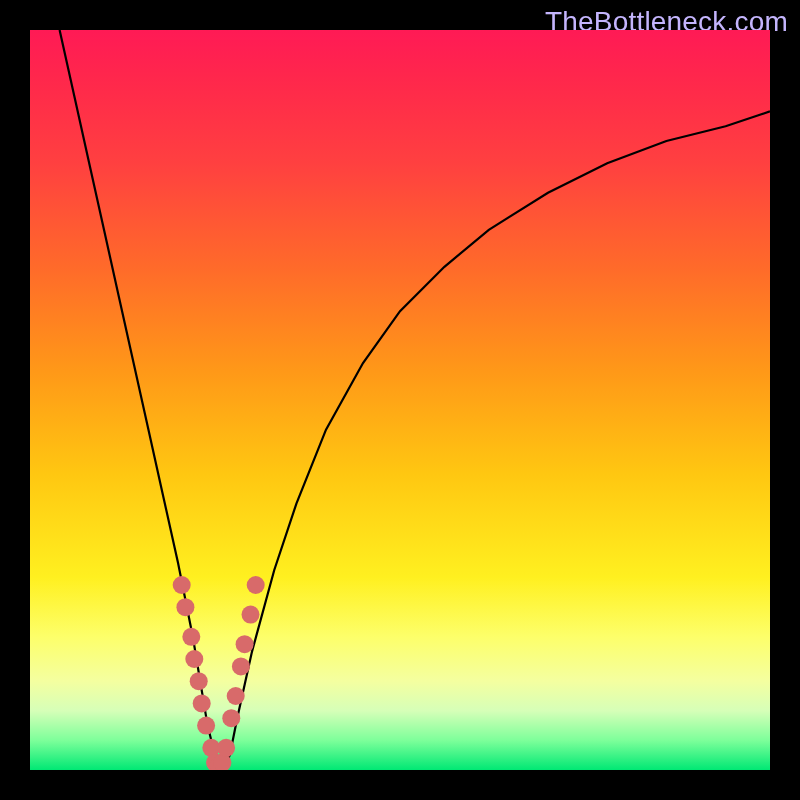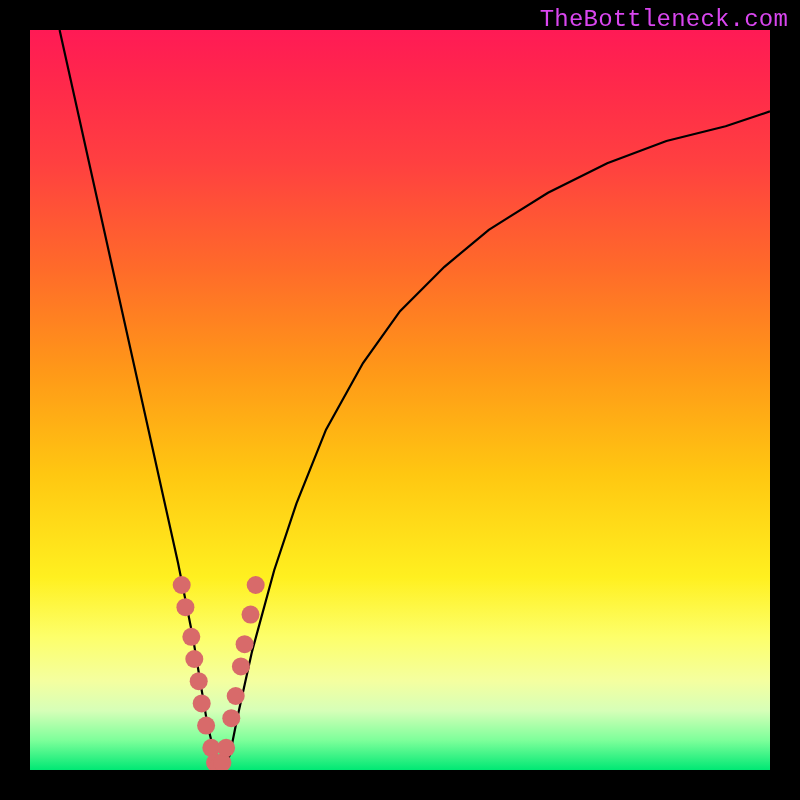--- a/index.html
+++ b/index.html
@@ -36,25 +36,24 @@
       #f4ffa0 88%,
       #d6ffb8 92%,
       #7dff9a 96%,
       #00e874 100%
     );
   }
   .attribution {
     position: absolute;
     top: 6px;
     right: 12px;
-    color: #d946ef;
-    font-size: 24px;
+    color: #c4b5fd;
+    font-size: 28px;
     font-weight: 400;
     letter-spacing: 0.2px;
-    font-family: Liberation Mono, monospace;
   }
   svg.curve {
     position: absolute;
     left: 0;
     top: 0;
     width: 740px;
     height: 740px;
     pointer-events: none;
   }
 </style>

